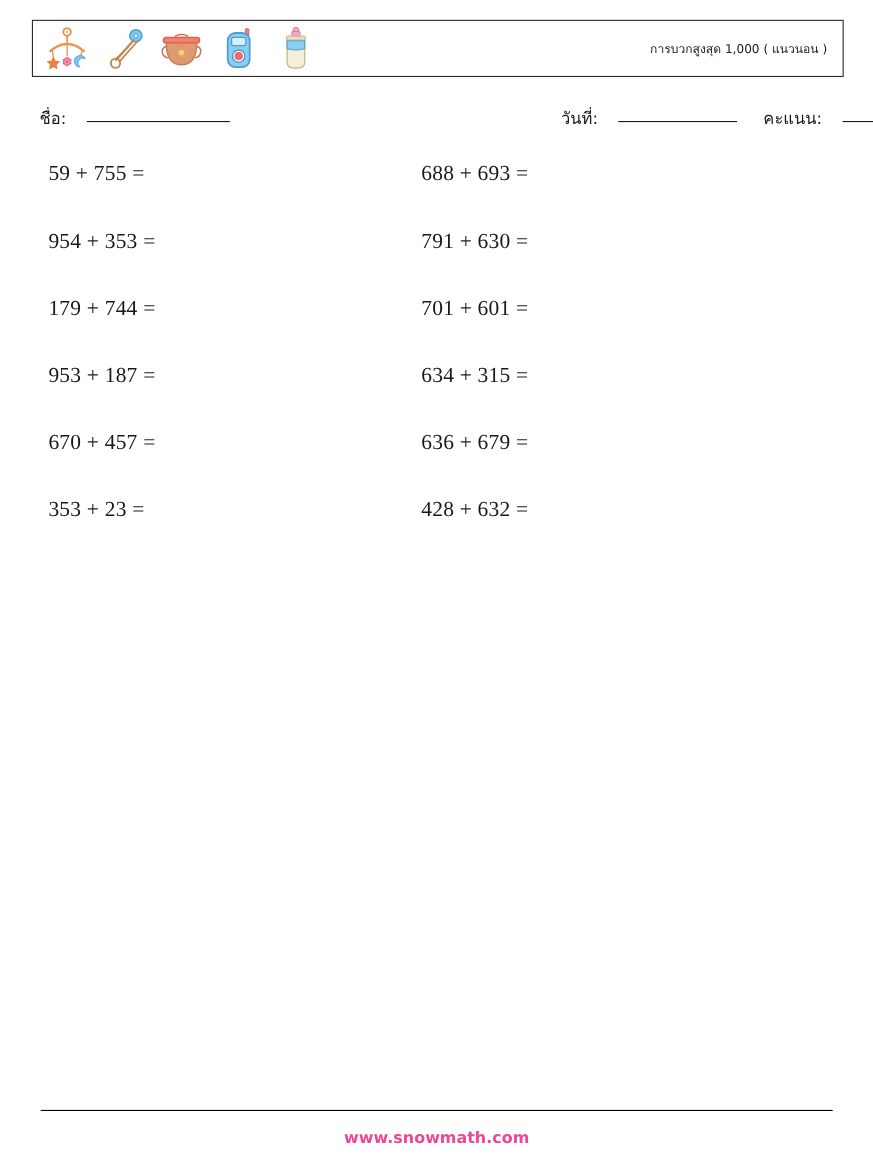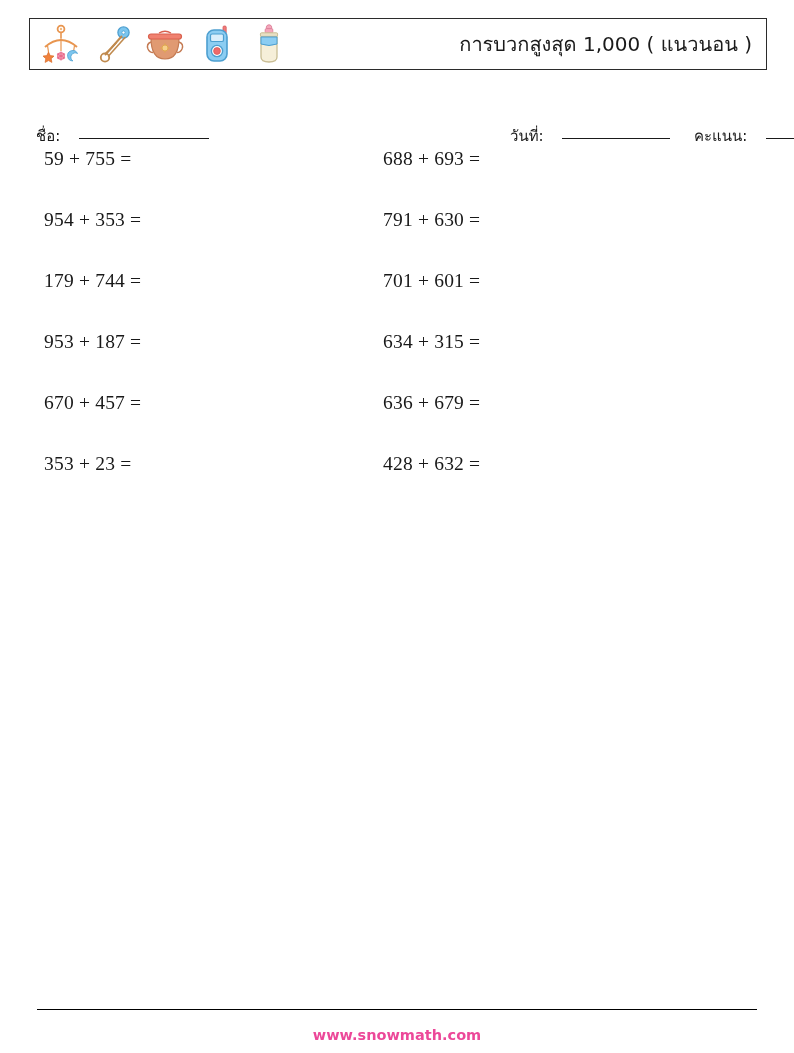--- a/index.html
+++ b/index.html
@@ -37,36 +37,35 @@
   .icon-strip .ico {
     width: 42px;
     height: 42px;
     display: block;
   }
   .header-title {
     position: absolute;
     right: 14px;
     top: 50%;
     transform: translateY(-50%);
-    font-size: 20px;
+    font-size: 11px;
     font-family: "DejaVu Sans", "Liberation Sans", sans-serif;
     color: #1a1a1a;
     white-space: nowrap;
   }
 
   
   .meta-row {
     position: absolute;
     left: 36px;
     top: 96px;
     width: 730px;
     height: 26px;
     font-size: 15px;
     font-family: "DejaVu Sans", "Liberation Sans", sans-serif;
-    margin-top: 28px;
   }
   .meta-left {
     position: absolute;
     left: 0;
     top: 0;
     white-space: nowrap;
   }
   .meta-right {
     position: absolute;
     left: 474px;

